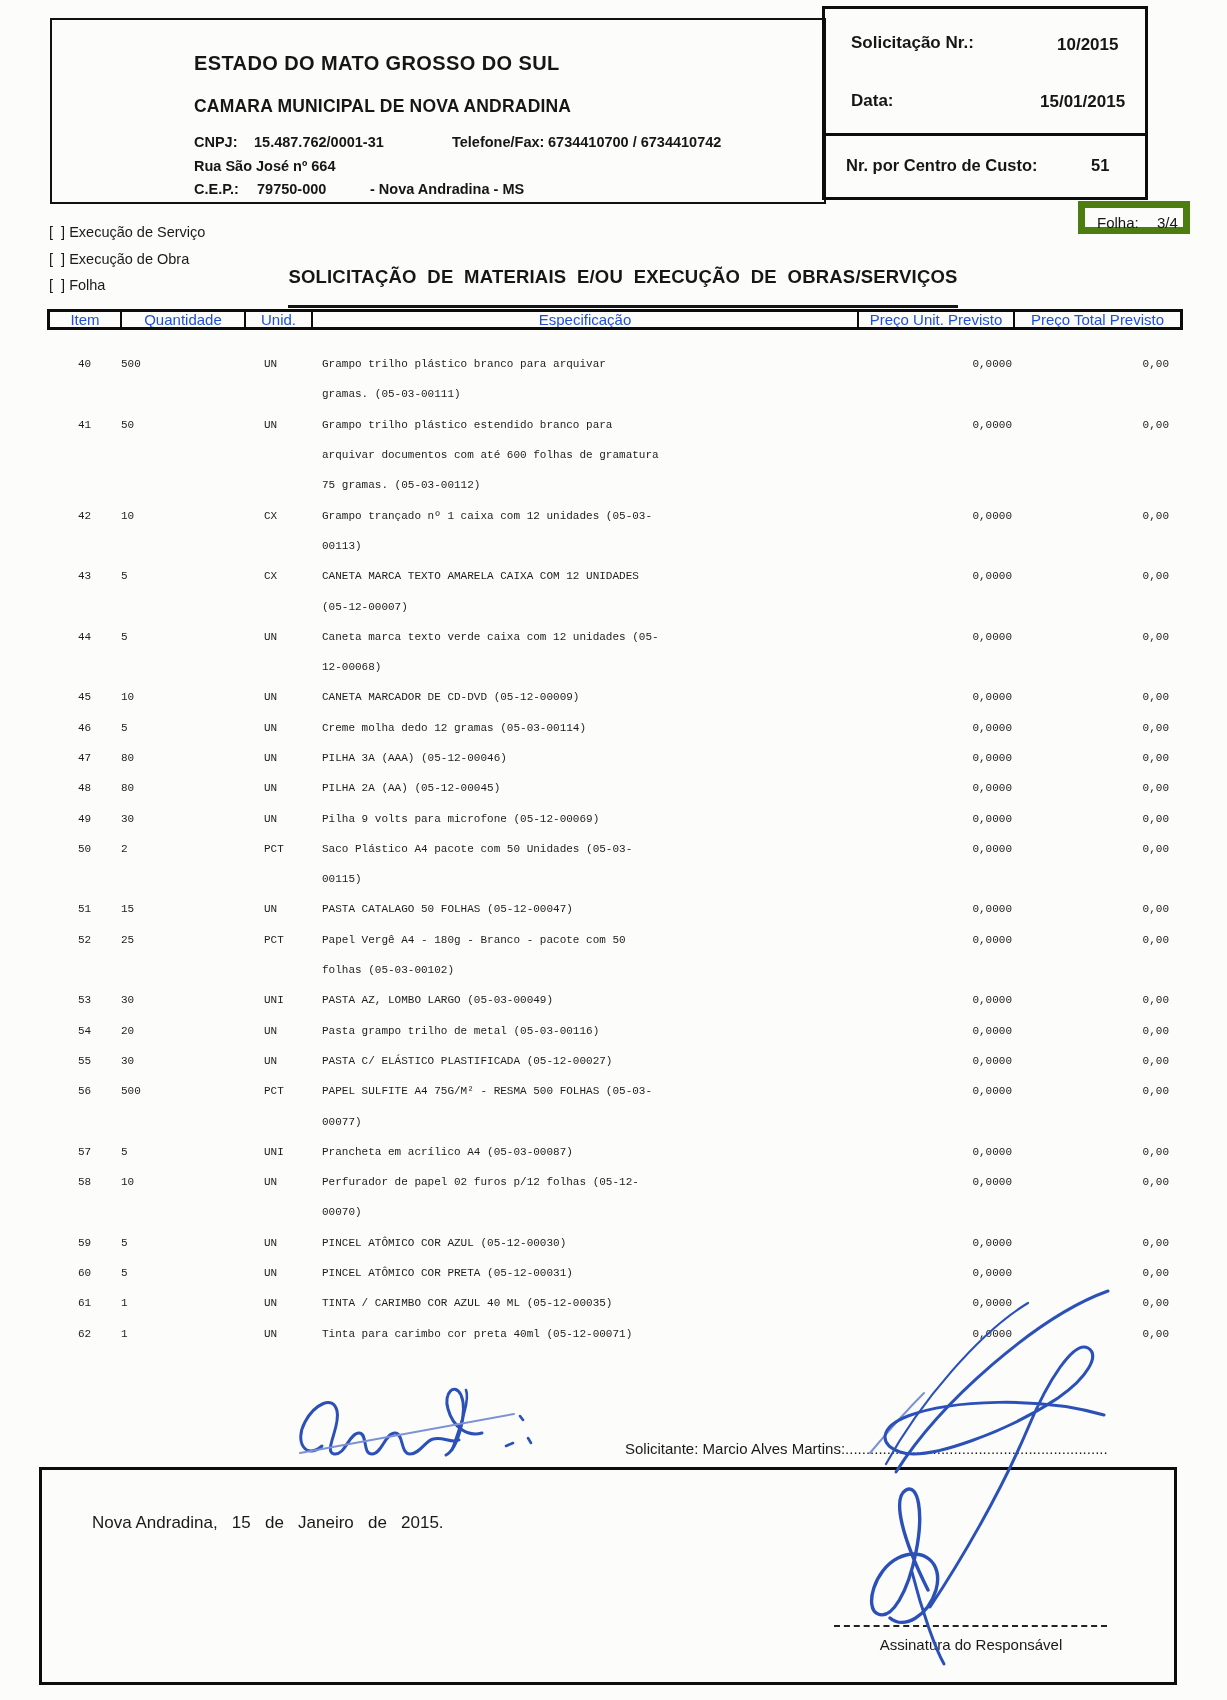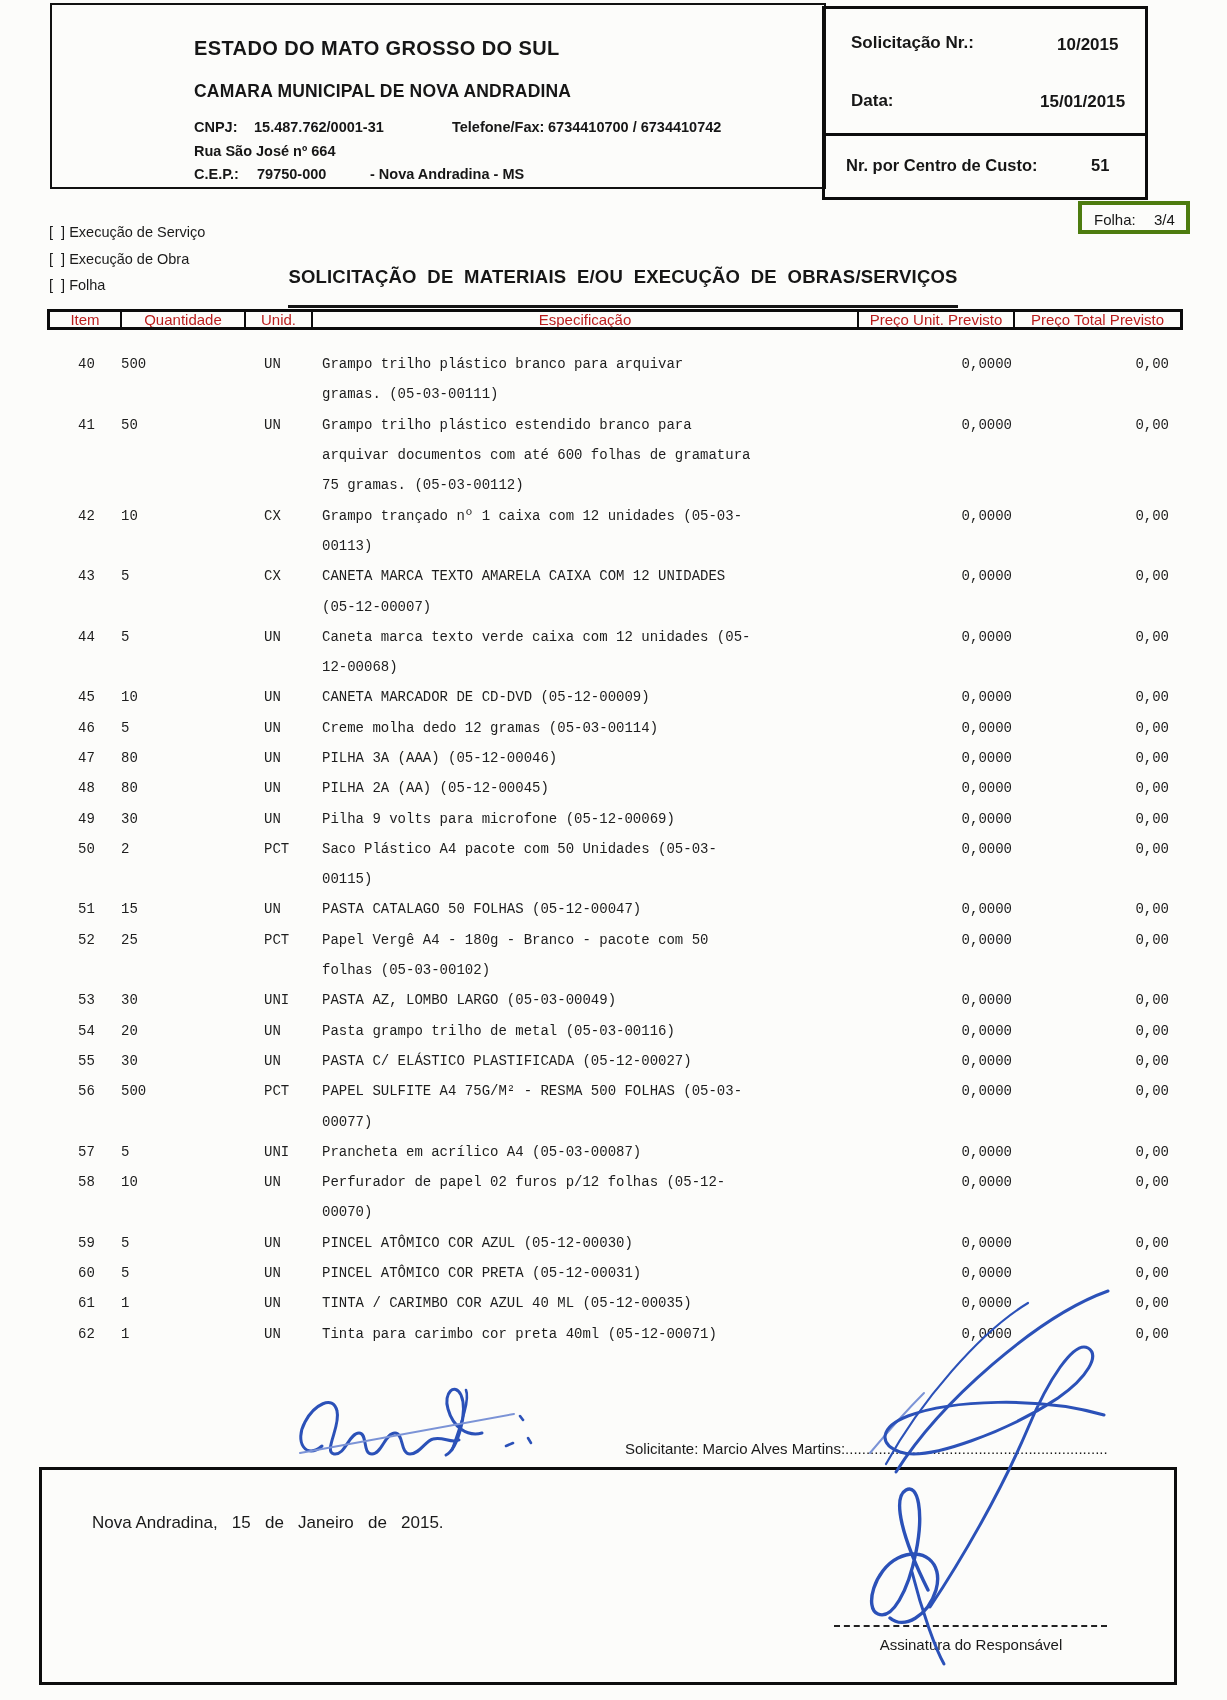--- a/index.html
+++ b/index.html
@@ -6,44 +6,44 @@
   .page{
     position:relative;width:1227px;height:1700px;margin:0 auto;
     background:#fcfcfa;overflow:hidden;color:#161616;
     font-family:"Liberation Sans",sans-serif;
   }
   .abs{position:absolute;}
   .pre{white-space:pre;}
   .b{font-weight:bold;}
 
   
-  .hdr-left{left:50px;top:3px;width:772px;height:182px;border:2px solid #111;}
+  .hdr-left{left:50px;top:18px;width:772px;height:182px;border:2px solid #111;}
   .hdr-right{left:822px;top:6px;width:326px;height:194px;border:3px solid #0d0d0d;box-sizing:border-box;}
   .hdr-right .divider{position:absolute;left:0;top:124px;width:100%;border-top:3px solid #0d0d0d;}
   .org1{left:192px;top:38px;font-size:20px;letter-spacing:.4px;}
   .org2{left:192px;top:82px;font-size:17.5px;letter-spacing:.2px;}
   .h-sm{font-size:14.5px;}
-  .folha-box{left:1078px;top:201px;width:112px;height:33px;border:4px solid #4d7c0f;box-sizing:border-box;font-size:15px;}
+  .folha-box{left:1078px;top:201px;width:112px;height:33px;border:7px solid #4d7c0f;box-sizing:border-box;font-size:15px;}
 
   
   .chk-line{left:49px;font-size:14.5px;color:#1b1b1b;}
   .title-wrap{left:248px;top:266px;width:750px;text-align:center;}
   .title-text{display:inline-block;font-weight:bold;font-size:18.5px;letter-spacing:.2px;
     border-bottom:3px solid #151515;padding-bottom:17px;white-space:pre;}
 
   
   .thead{
     left:47px;top:309px;width:1136px;height:21px;box-sizing:border-box;
     border:3px solid #0b0b0b;display:grid;
     grid-template-columns:72px 124px 67px 546px 156px 1fr;
-    font-size:15px;color:#b91c1c;
+    font-size:15px;color:#1d4ed8;
   }
   .thead .th{display:flex;align-items:center;justify-content:center;border-right:2px solid #0b0b0b;white-space:nowrap;overflow:hidden;}
   .thead .th:last-child{border-right:none;}
-  .tbody{left:47px;top:349px;width:1136px;font-family:"Liberation Mono",monospace;font-size:14px;color:#1d1d1d;}
+  .tbody{left:47px;top:349px;width:1136px;font-family:"Liberation Mono",monospace;font-size:11px;color:#1d1d1d;}
   .trow-line{display:grid;grid-template-columns:74px 125px 68px 549px 157px 163px;height:30.3px;align-items:center;}
   .c{white-space:pre;overflow:visible;}
   .c-item{padding-left:31px;}
   .c-qty{text-align:left;padding-right:5px;}
   .c-unit{padding-left:18px;}
   .c-spec{padding-left:8px;}
   .c-up{text-align:right;padding-right:8px;}
   .c-tp{text-align:right;padding-right:14px;}
 
   

